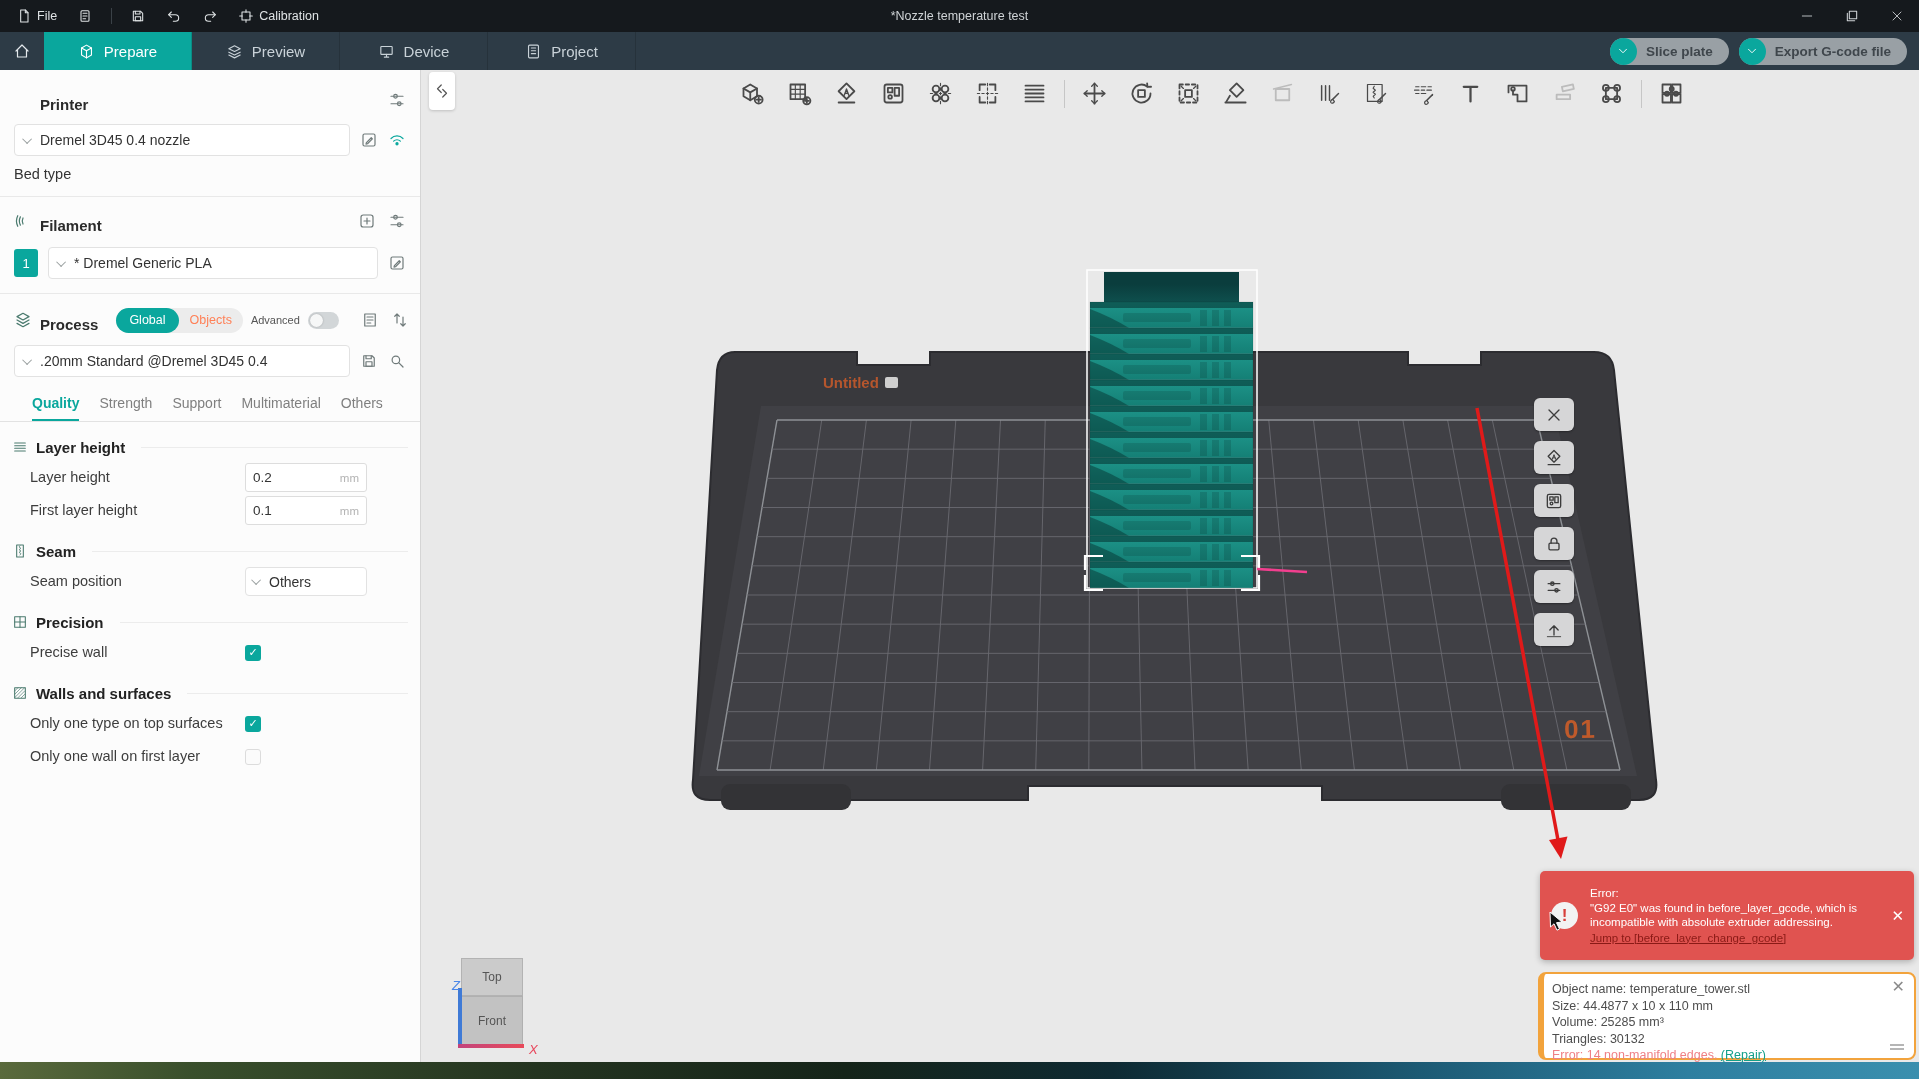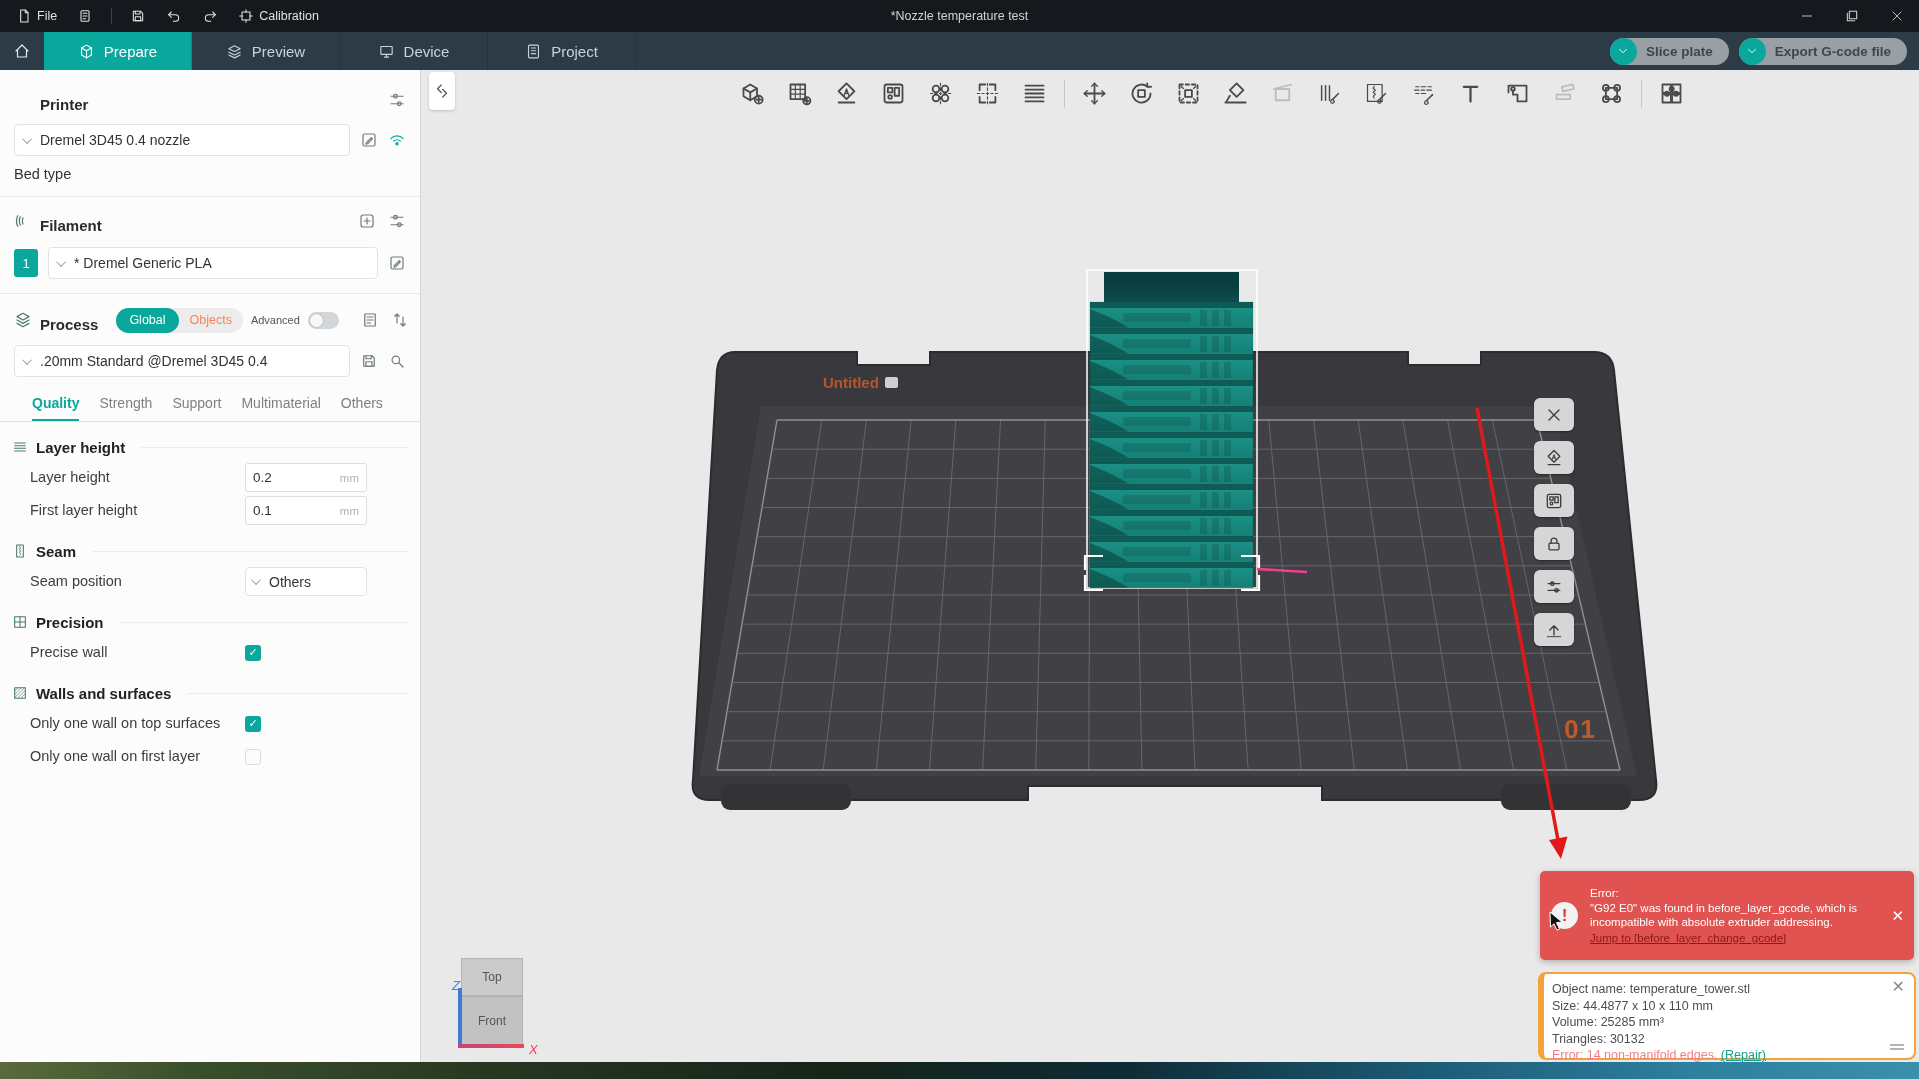--- a/index.html
+++ b/index.html
@@ -498,21 +498,21 @@
          <span class="icn" style="color:#4a7a6e;">
               <svg width="16" height="16" viewBox="0 0 24 24" fill="none" stroke="currentColor" stroke-width="1.6" stroke-linecap="round" stroke-linejoin="round">
                 <rect x="4" y="4" width="16" height="16"></rect>
                 <path d="M4 9l5-5M4 14L14 4M4 19L19 4M9 19L19 9M14 19l5-5" stroke-width="1"></path>
               </svg>
             </span>
          <span class="title">Walls and surfaces</span>
          <span class="rule"></span>
        </div>
           <div class="set-row">
-               <div class="set-label">Only one wall on top surfaces</div>
+               <div class="set-label">Only one type on top surfaces</div>
             <span class="cb checked">✓</span>
           </div>
           <div class="set-row">
                <div class="set-label">Only one wall on first layer</div>
             <span class="cb un"></span>
           </div>
         </div>
       </div>
   </div>
 

